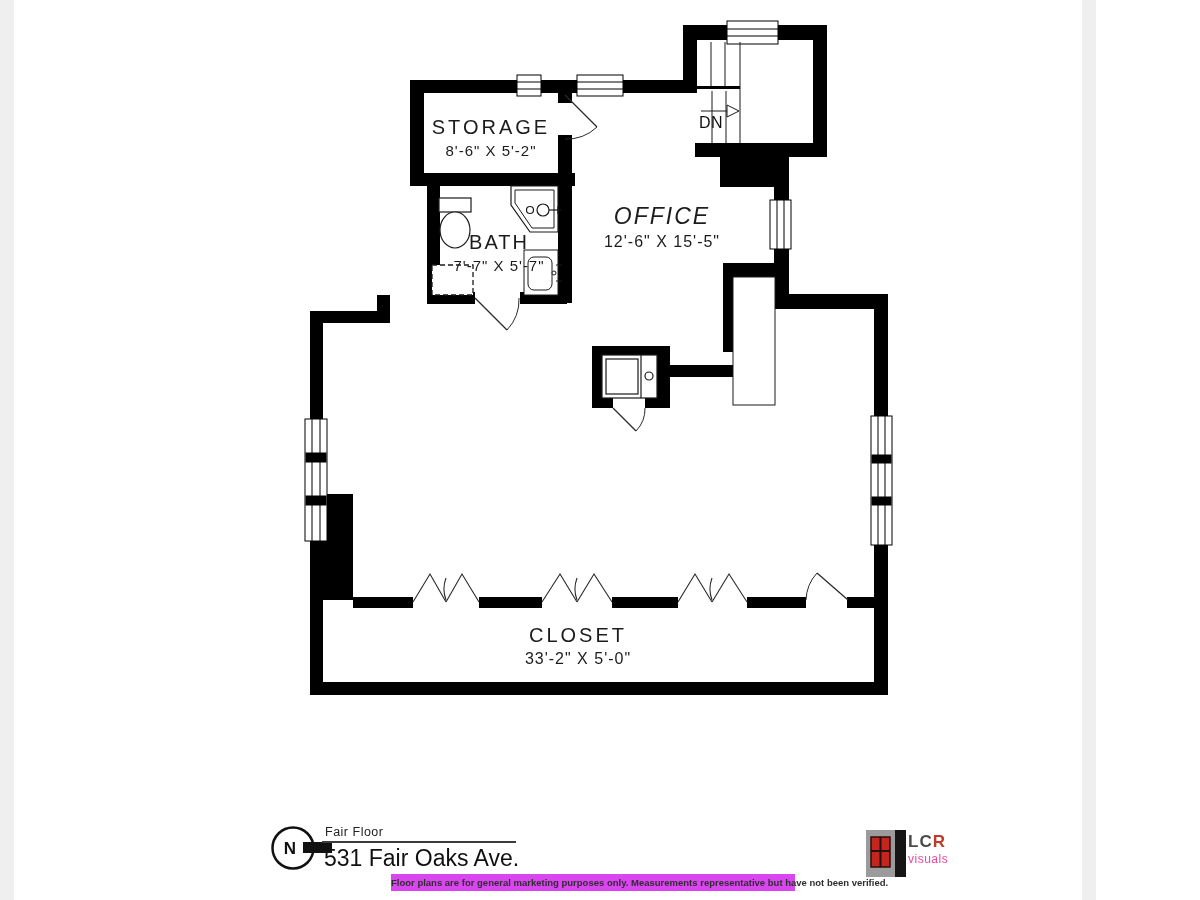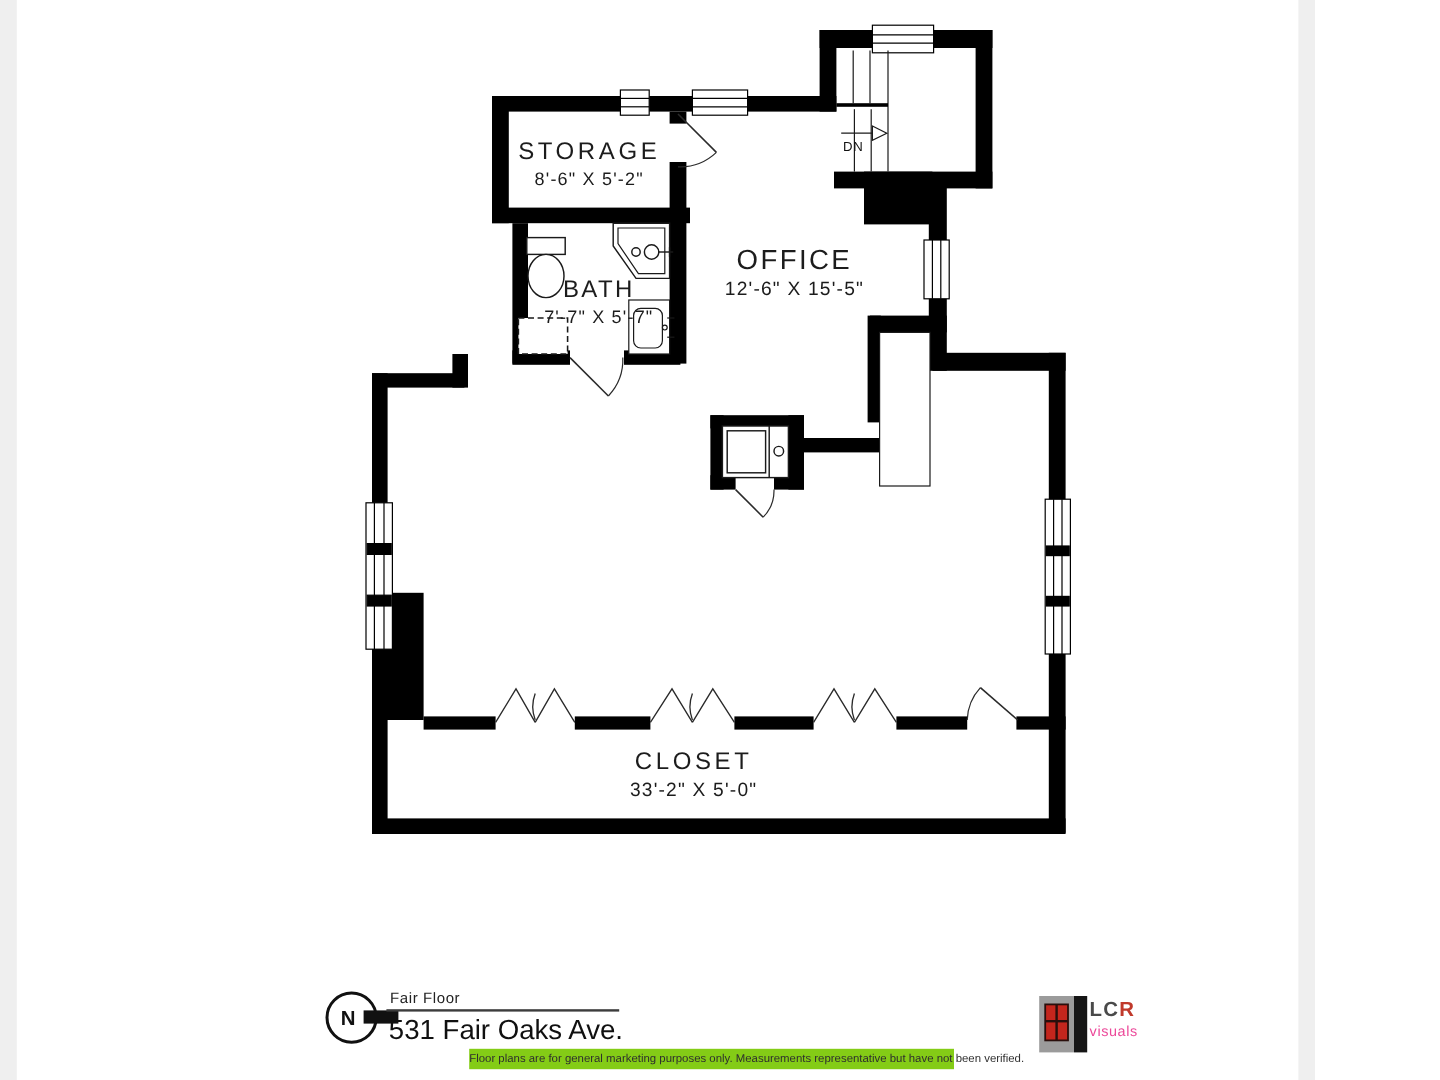--- a/index.html
+++ b/index.html
@@ -5,30 +5,30 @@
   html,body{margin:0;padding:0;background:#fff;}
   .stage{position:relative;width:1096px;height:900px;background:#ffffff;overflow:hidden;
          font-family:"Liberation Sans","DejaVu Sans",sans-serif;color:#1e1e1e;}
   .edge{position:absolute;top:0;width:14px;height:900px;background:#efefef;}
   .edge.left{left:0;} .edge.right{right:0;}
   svg.plan{position:absolute;left:0;top:0;}
   .room-label{position:absolute;transform:translate(-50%,-50%);text-align:center;white-space:nowrap;color:#1c1c1c;}
   .rname{font-weight:400;}
   .rname.big{font-size:21px;letter-spacing:1px;}
   .rname.med{font-size:20px;letter-spacing:3px;}
-  .rname.office{font-size:23px;letter-spacing:2px;}
+  .rname.office{font-size:23px;letter-spacing:2px;font-style:italic;}
   .rdims{font-size:15px;letter-spacing:1px;margin-top:3px;}
   .rdims.big{font-size:16px;}
-  .dn-label{position:absolute;transform:translate(-50%,-50%);font-size:11px;letter-spacing:0.5px;color:#111;}
+  .dn-label{position:absolute;transform:translate(-50%,-50%);font-size:16px;letter-spacing:0.5px;color:#111;}
   .north-n{position:absolute;transform:translate(-50%,-50%);font-size:17px;font-weight:bold;color:#111;}
   .floor-label{position:absolute;left:325px;top:825px;font-size:12.5px;color:#222;letter-spacing:0.5px;}
   .title-line{position:absolute;left:322px;top:841px;width:194px;height:2px;background:#3c3c3c;}
   .address{position:absolute;left:324px;top:845px;font-size:23px;color:#101010;}
-  .disclaimer{position:absolute;left:391px;top:874px;width:404px;height:17px;background:#84cc16;
-              font-size:9.5px;font-weight:normal;color:#2e2e2e;text-align:center;line-height:17px;white-space:nowrap;}
+  .disclaimer{position:absolute;left:391px;top:874px;width:404px;height:17px;background:#d946ef;
+              font-size:9.5px;font-weight:bold;color:#2e2e2e;text-align:center;line-height:17px;white-space:nowrap;}
   .logo-text{position:absolute;left:908px;top:832px;font-size:17px;letter-spacing:1px;color:#4a4a4a;font-weight:bold;}
   .logo-text .r{color:#c0392b;}
   .logo-sub{position:absolute;left:908px;top:852px;font-size:12px;color:#ec4899;letter-spacing:0.5px;}
 </style>
 </head>
 <body>
 
 <div class="stage">
   <div class="edge left"></div>
   <div class="edge right"></div>

